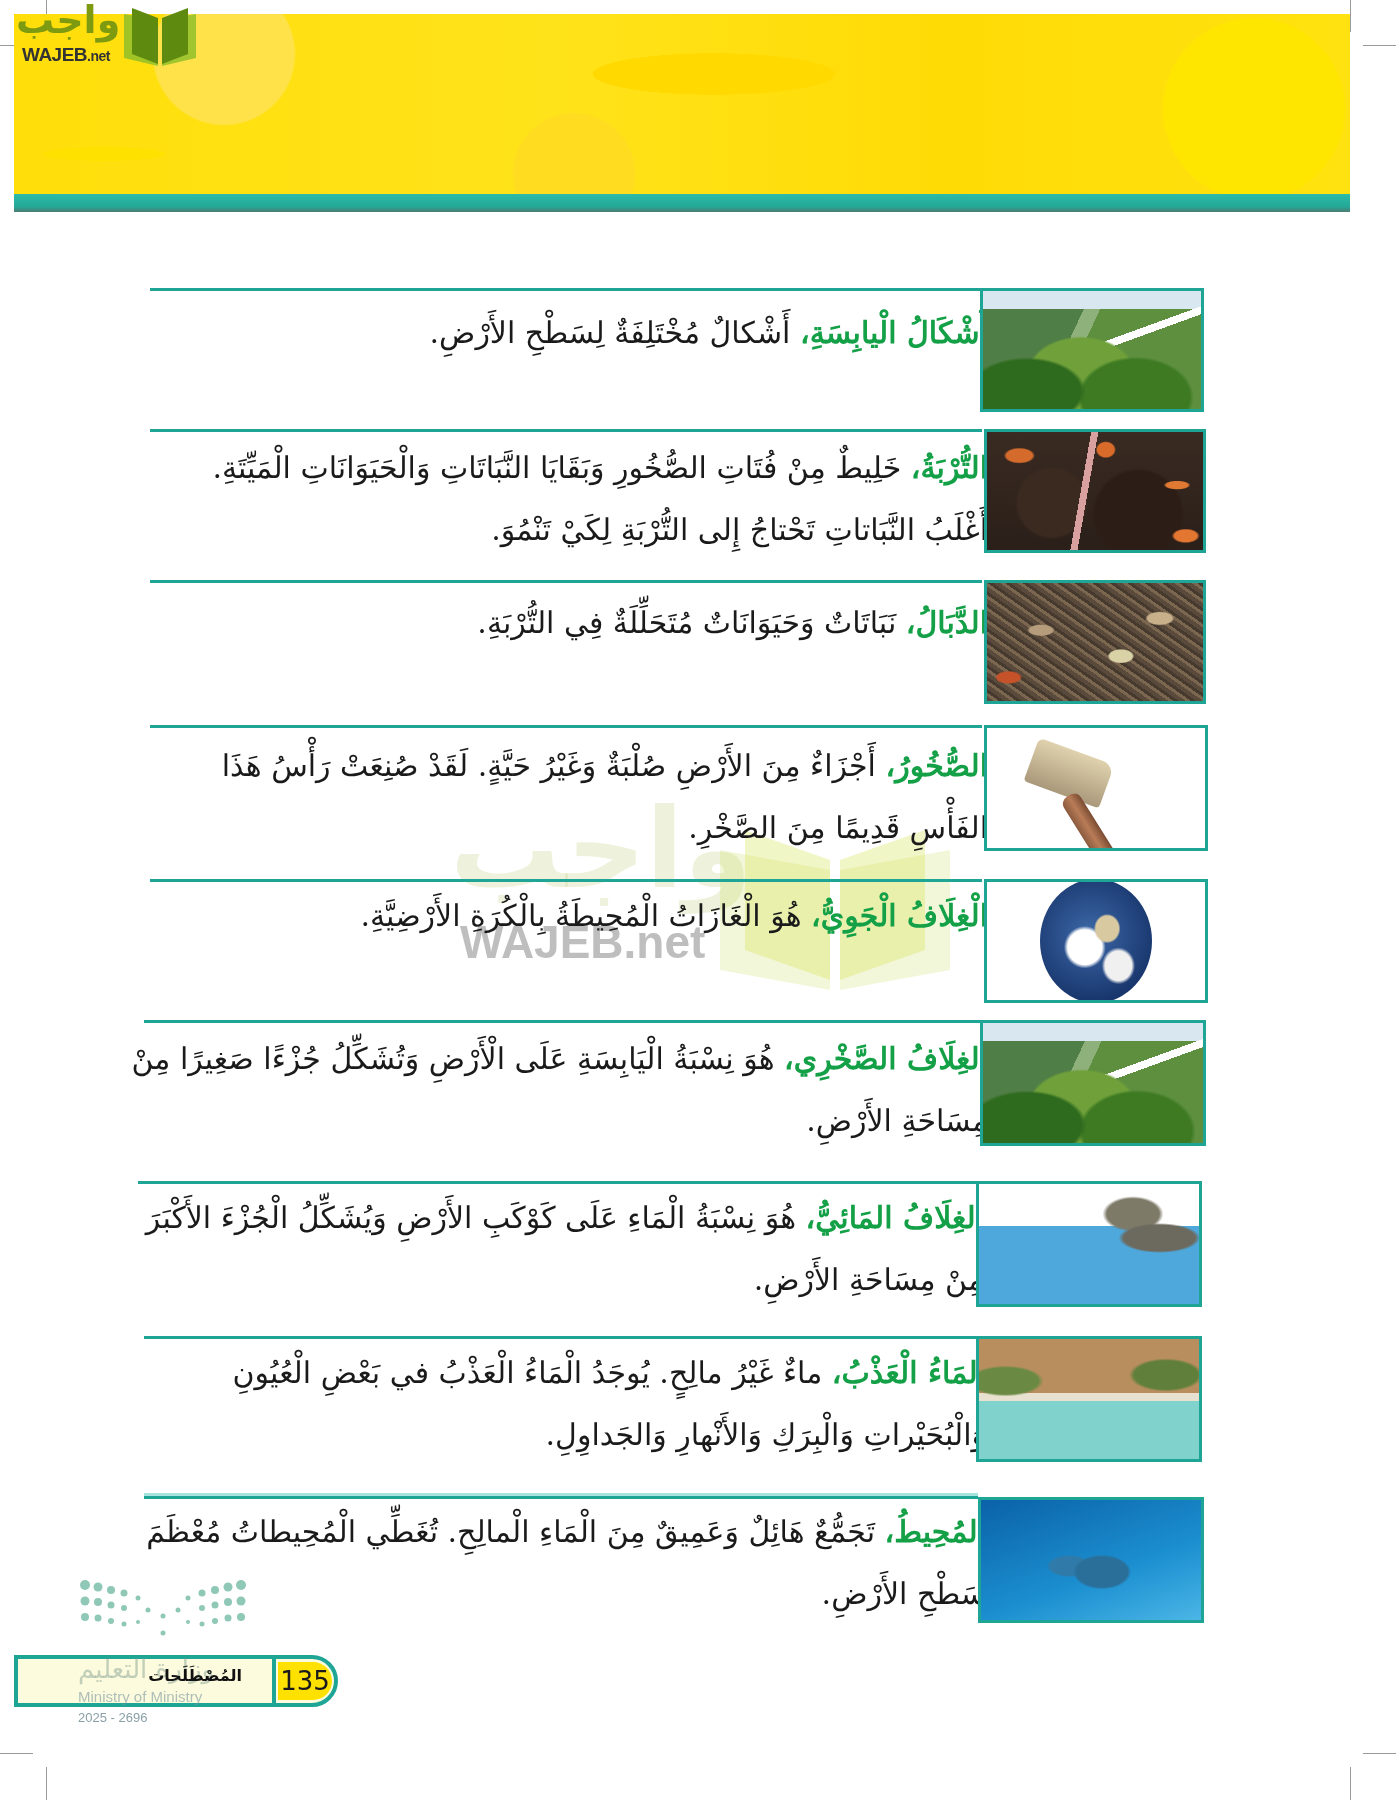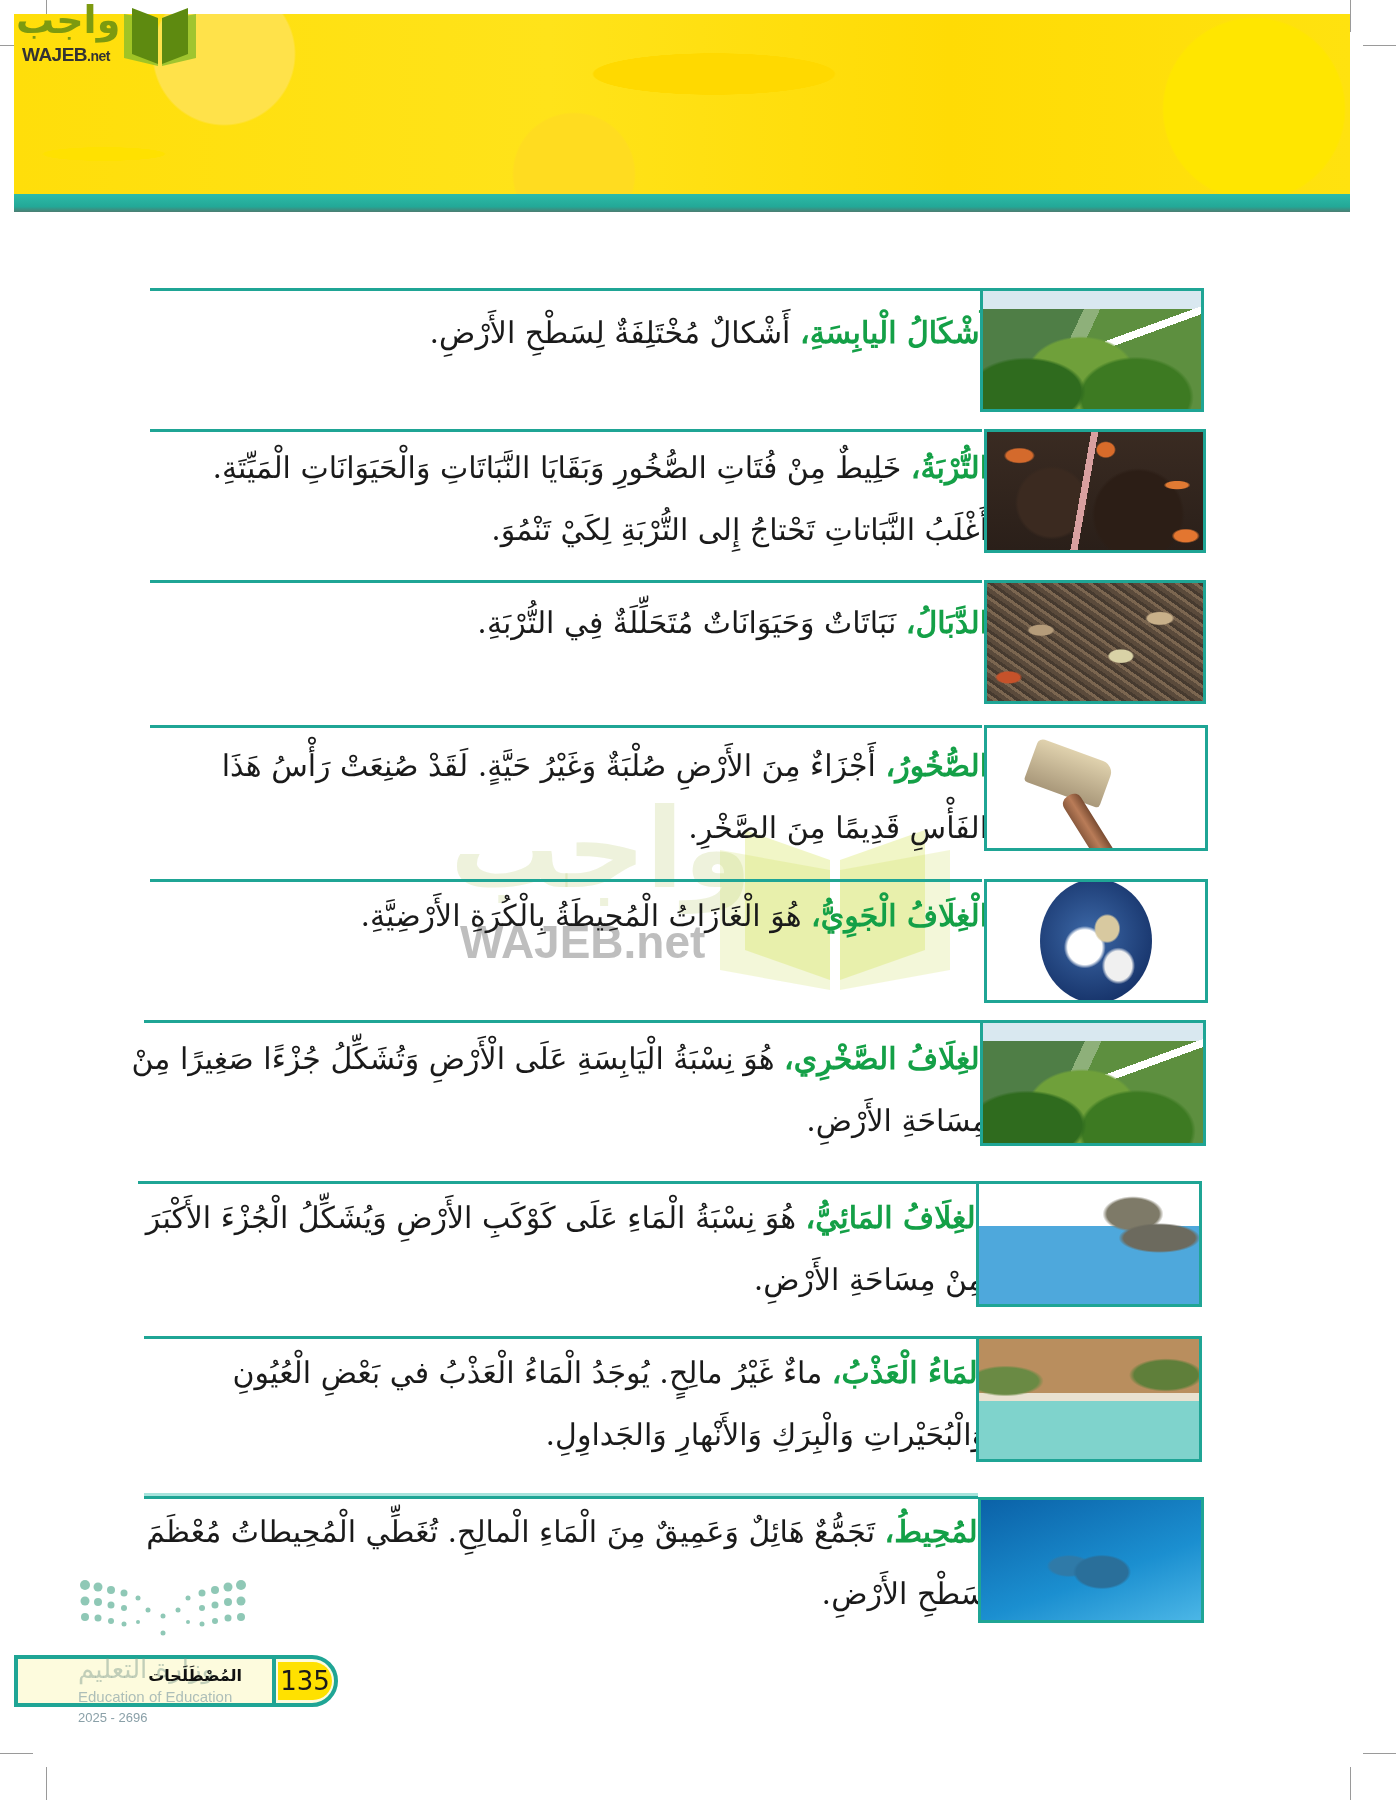--- a/index.html
+++ b/index.html
@@ -323,15 +323,15 @@
       <circle cx="60" cy="42" r="2"></circle>
       <circle cx="110" cy="42" r="2"></circle>
       <circle cx="85" cy="53" r="2.5"></circle>
   </g>
 </svg>
 
 <div class="footer-bar"></div>
 <div class="footer-divider"></div>
 <div class="moe-ar">وزارة التعليم</div>
 <div class="section-name">المُصْطَلَحات</div>
-<div class="moe-en">Education of Education</div>
+<div class="moe-en">Ministry of Ministry</div>
 <div class="page-num">135</div>
 <div class="moe-year">2025 - 2696</div>
 
 </body></html>

